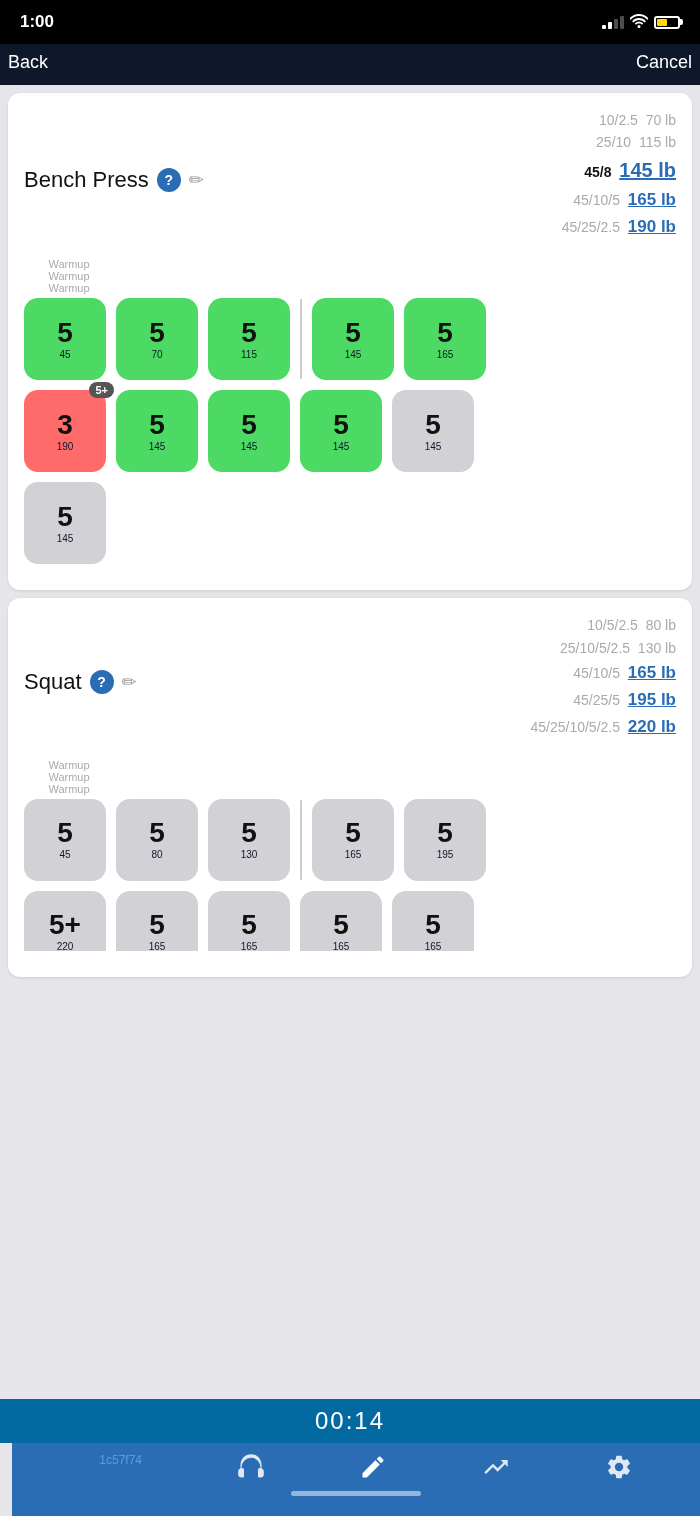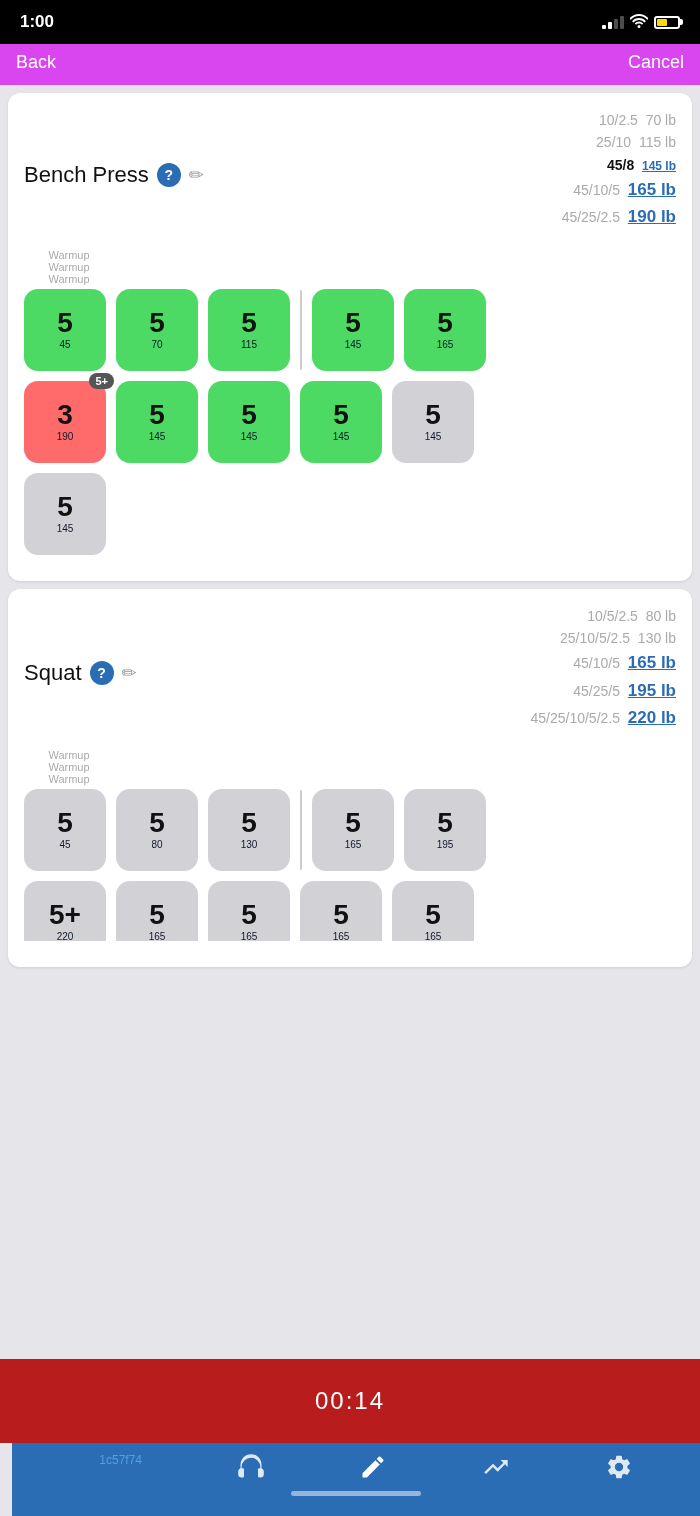--- a/index.html
+++ b/index.html
@@ -55,22 +55,22 @@
     }
     .battery-fill {
       background: #ffd60a;
       height: 100%;
       width: 50%;
       border-radius: 1px;
     }
 
     
     .nav-bar {
-      background: #d946ef;
-      padding: 8px 16px 12px;
+      background: #0f172a;
+      padding: 8px 8px 12px;
       display: flex;
       align-items: center;
       justify-content: space-between;
       flex-shrink: 0;
     }
     .nav-title {
       text-align: center;
       color: #fff;
     }
     .nav-title .subtitle { font-size: 13px; opacity: 0.9; }
@@ -152,21 +152,21 @@
       color: #111;
       font-weight: 600;
     }
     .plate-row .weight-link {
       color: #2a6db5;
       font-weight: 700;
       text-decoration: underline;
       font-size: 17px;
     }
     .plate-row .weight-link.large {
-      font-size: 12px;
+      font-size: 20px;
     }
 
     
     .label-row {
       display: flex;
       gap: 0;
       margin-bottom: 4px;
       padding-left: 4px;
       flex-direction: column;
     }
@@ -231,24 +231,24 @@
       border-radius: 10px;
       font-size: 11px;
       font-weight: 700;
       padding: 2px 6px;
       min-width: 24px;
       text-align: center;
     }
 
     
     .timer-bar {
-      background: #b91c1c;
+      background: #0369a1;
       color: #fff;
       text-align: center;
-      padding: 28px;
+      padding: 8px;
       font-size: 24px;
       font-weight: 400;
       letter-spacing: 2px;
       flex-shrink: 0;
     }
 
     
     .bottom-nav {
       background: #2a6db5;
       padding: 10px 0 20px;

